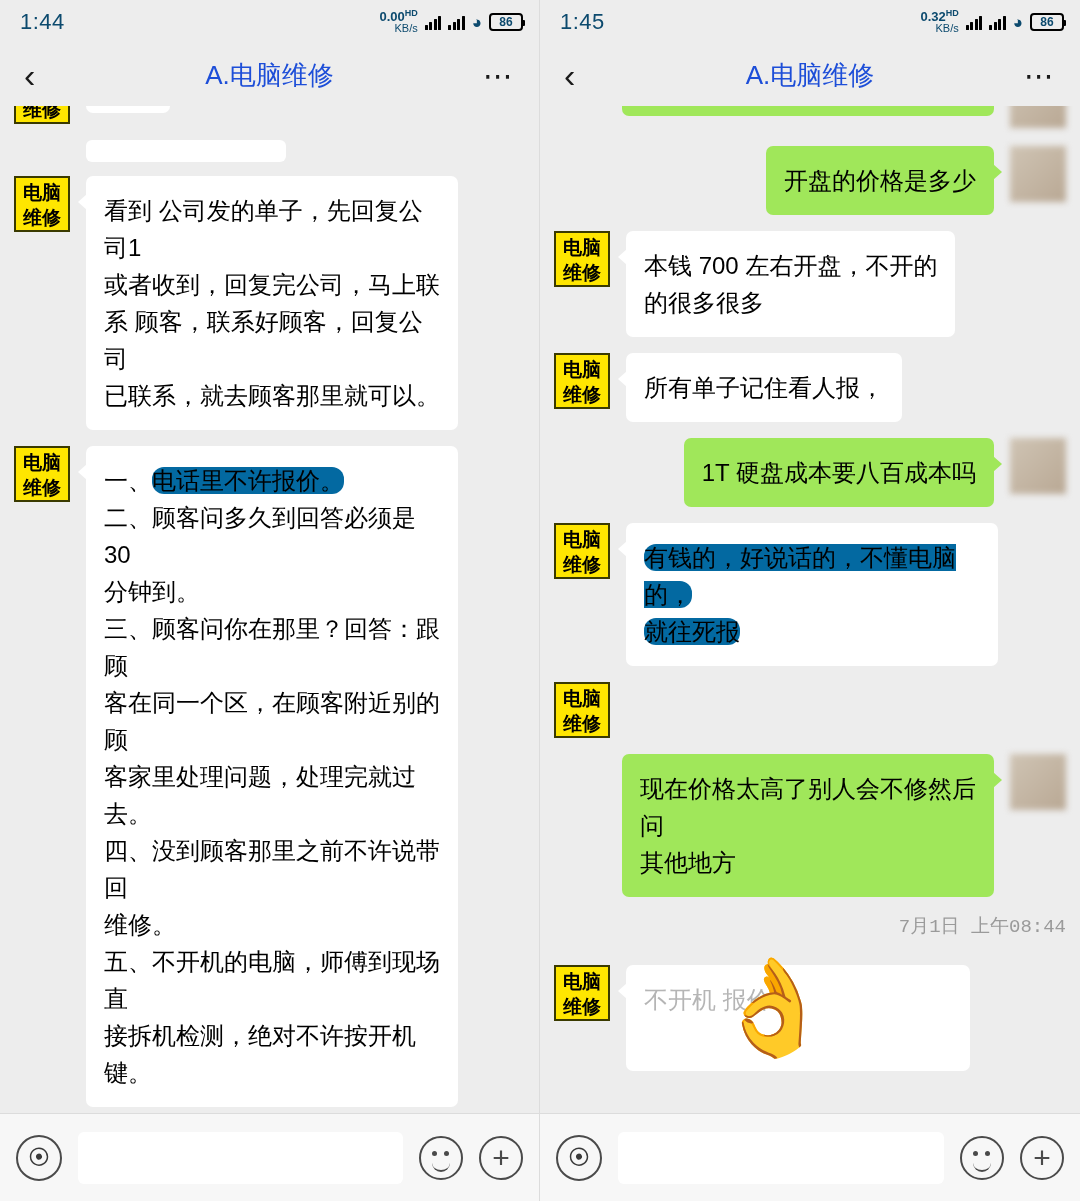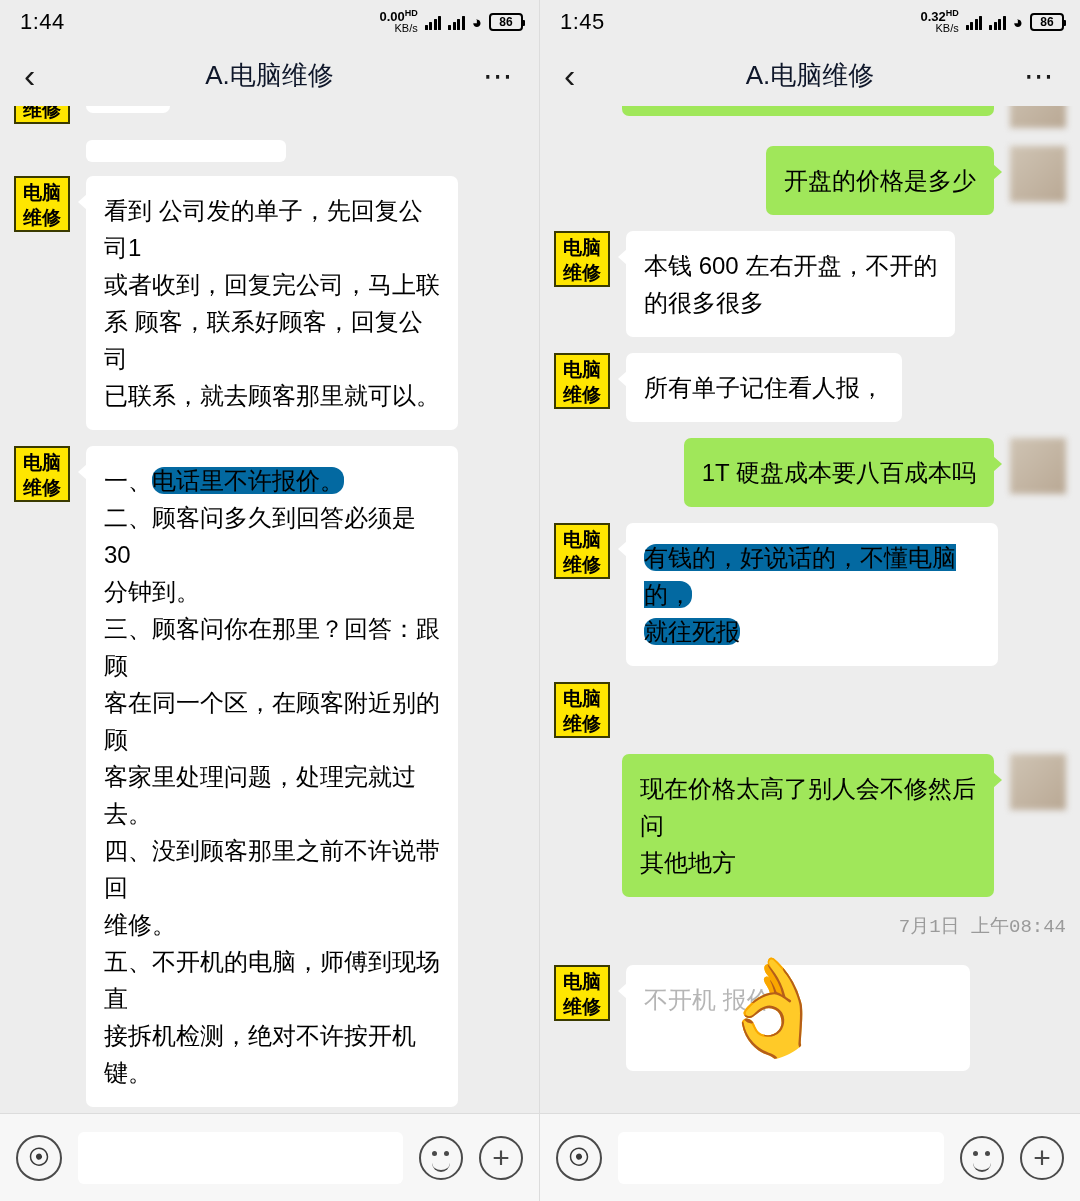--- a/index.html
+++ b/index.html
@@ -18,21 +18,21 @@
     overflow: hidden;
   }
   .panel.left { border-right: 1px solid #dcdcdc; }
 
   
   .statusbar {
     height: 44px; flex: 0 0 44px;
     display: flex; align-items: center; justify-content: space-between;
     padding: 0 16px 0 20px;
     background: #ededed;
-    font-size: 21px; color: #000000;
+    font-size: 21px; color: #0c4a6e;
   }
   .status-time { font-size: 22px; letter-spacing: .5px; }
   .status-right { display: flex; align-items: center; gap: 7px; }
   .kbs { font-size: 11px; line-height: 1.05; text-align: right; }
   .kbs .num { font-weight: bold; font-size: 13px; }
   .hd { font-size: 9px; vertical-align: super; font-weight: bold; }
   .bars { display: inline-flex; align-items: flex-end; gap: 1.5px; height: 16px; }
   .bars i { display: block; width: 3px; background: #000; border-radius: .5px; }
   .bars i:nth-child(1){ height: 5px; }
   .bars i:nth-child(2){ height: 8px; }
@@ -53,21 +53,21 @@
   }
 
   
   .navbar {
     height: 62px; flex: 0 0 62px;
     display: flex; align-items: center; justify-content: space-between;
     padding: 0 24px;
     background: #ededed;
   }
   .nav-back { font-size: 34px; color: #1a1a1a; line-height: 1; width: 40px; }
-  .nav-title { font-size: 26px; color: #0f172a; font-weight: 400; }
+  .nav-title { font-size: 26px; color: #1d4ed8; font-weight: 400; }
   .nav-more { font-size: 30px; color: #1a1a1a; letter-spacing: 2px; width: 40px; text-align: right; }
 
   
   .chat {
     flex: 1 1 auto;
     position: relative;
     overflow: hidden;
     padding: 0 14px;
   }
   .msg-row { display: flex; margin-bottom: 16px; align-items: flex-start; }
@@ -328,21 +328,21 @@
       <div class="msg-row out">
         <div class="bubble green">
           <span class="line">开盘的价格是多少</span>
         </div>
         <div class="avatar right"></div>
       </div>
 
       <div class="msg-row">
         <div class="avatar"><span>电脑维修</span></div>
         <div class="bubble">
-          <span class="line">本钱 600 左右开盘，不开的</span>
+          <span class="line">本钱 700 左右开盘，不开的</span>
           <span class="line">的很多很多</span>
         </div>
       </div>
 
       <div class="msg-row">
         <div class="avatar"><span>电脑维修</span></div>
         <div class="bubble">
           <span class="line">所有单子记住看人报，</span>
         </div>
       </div>

